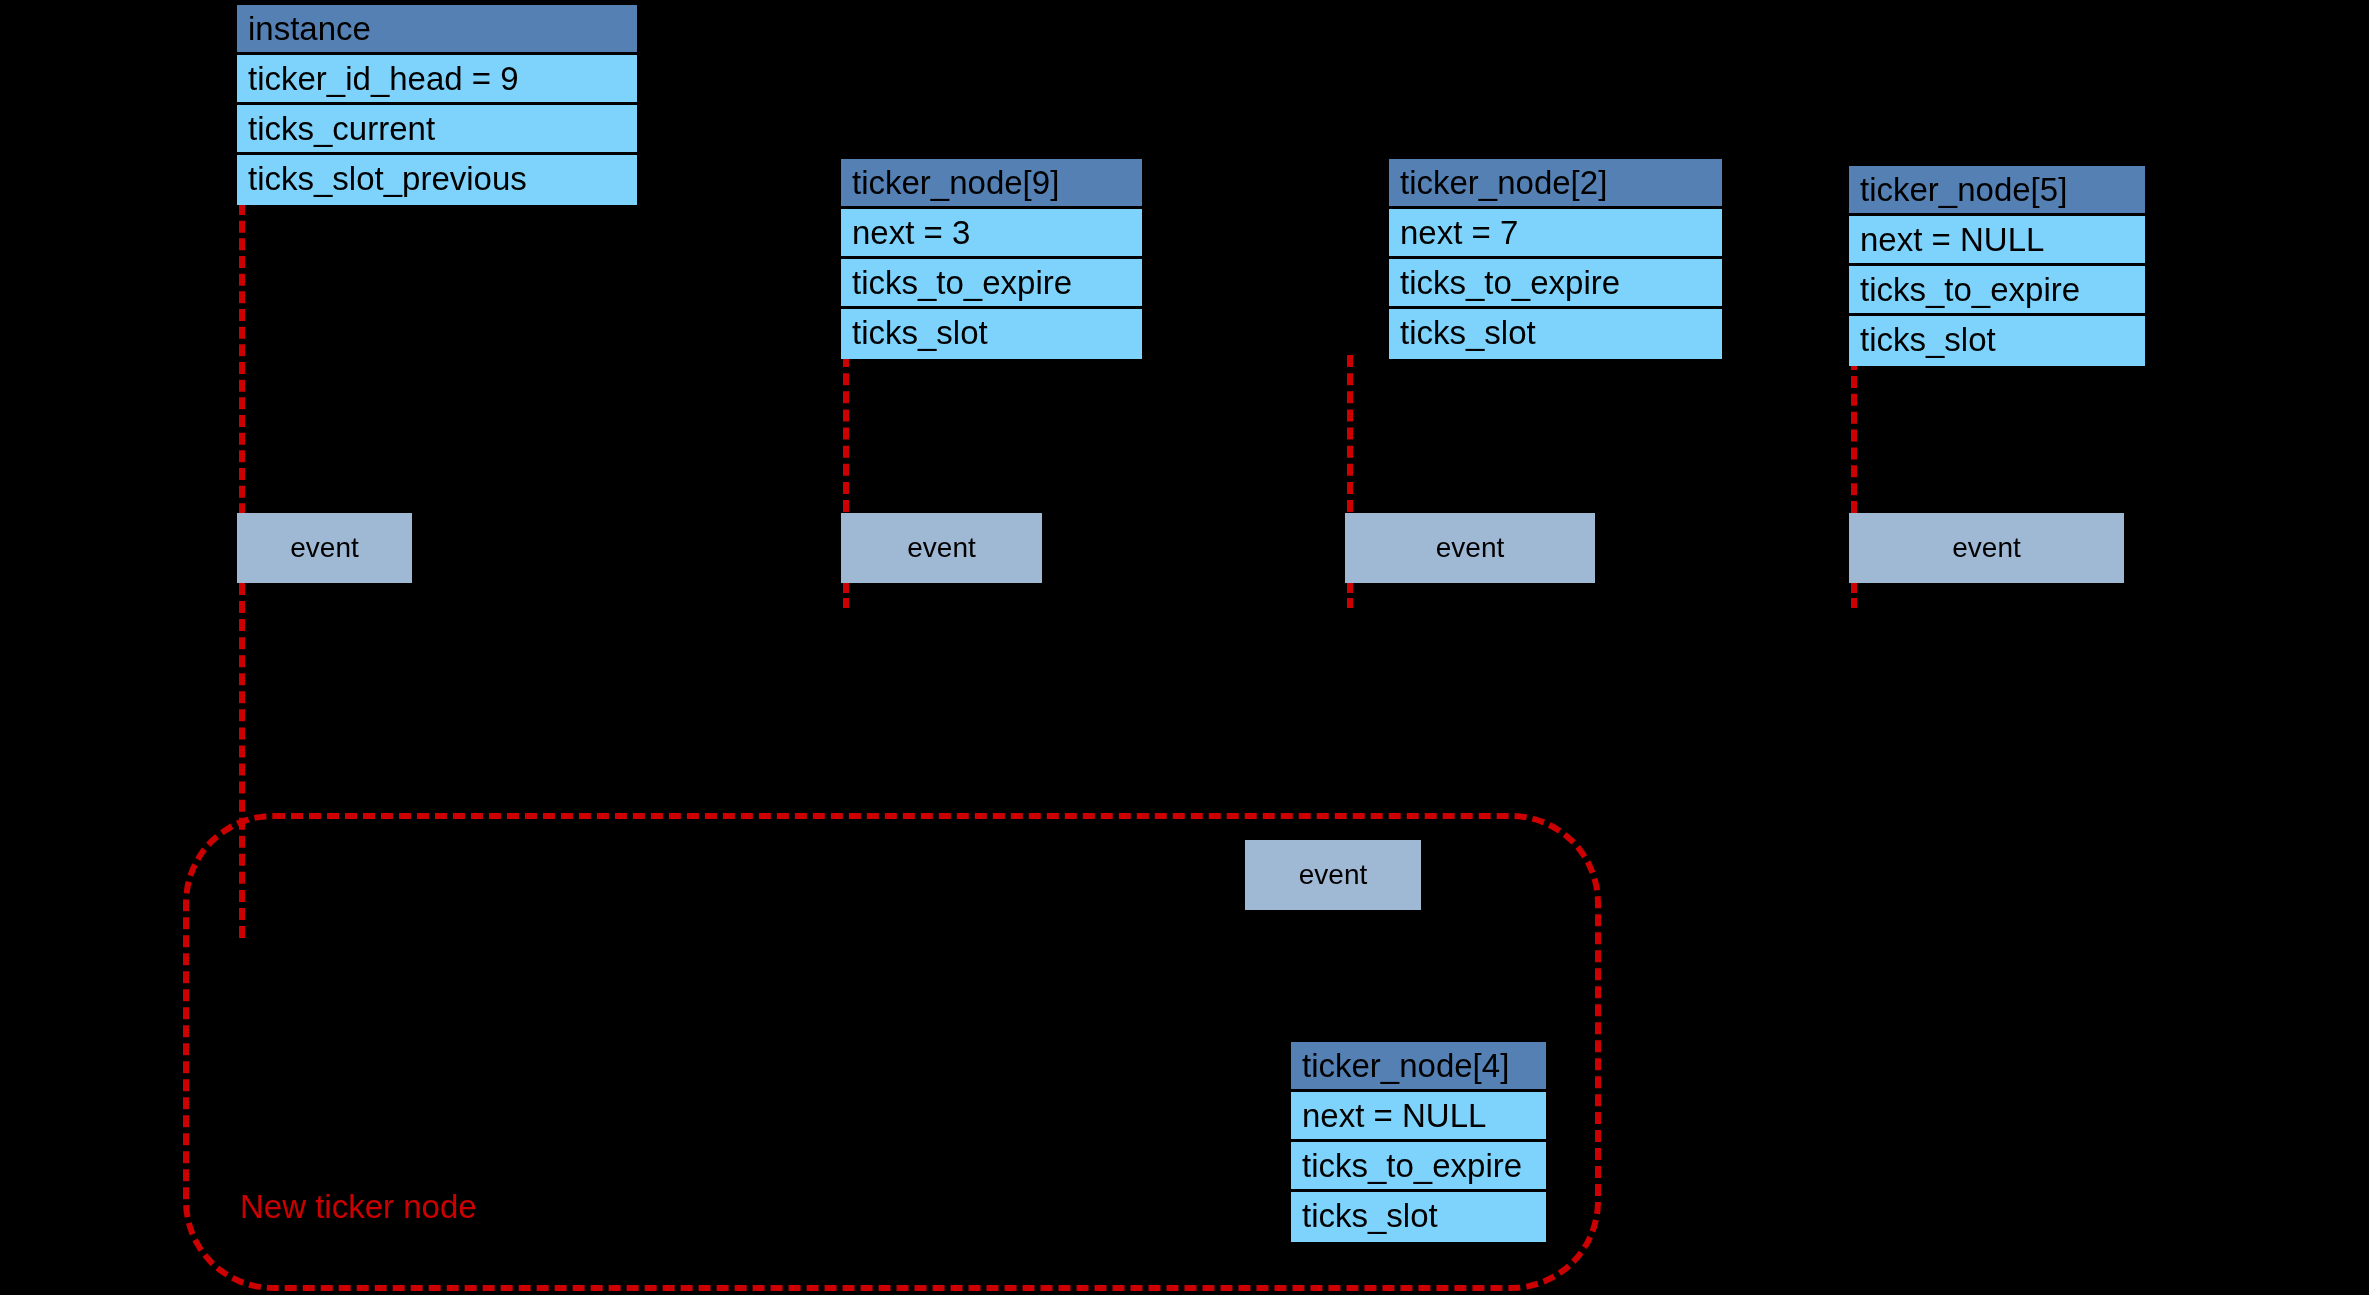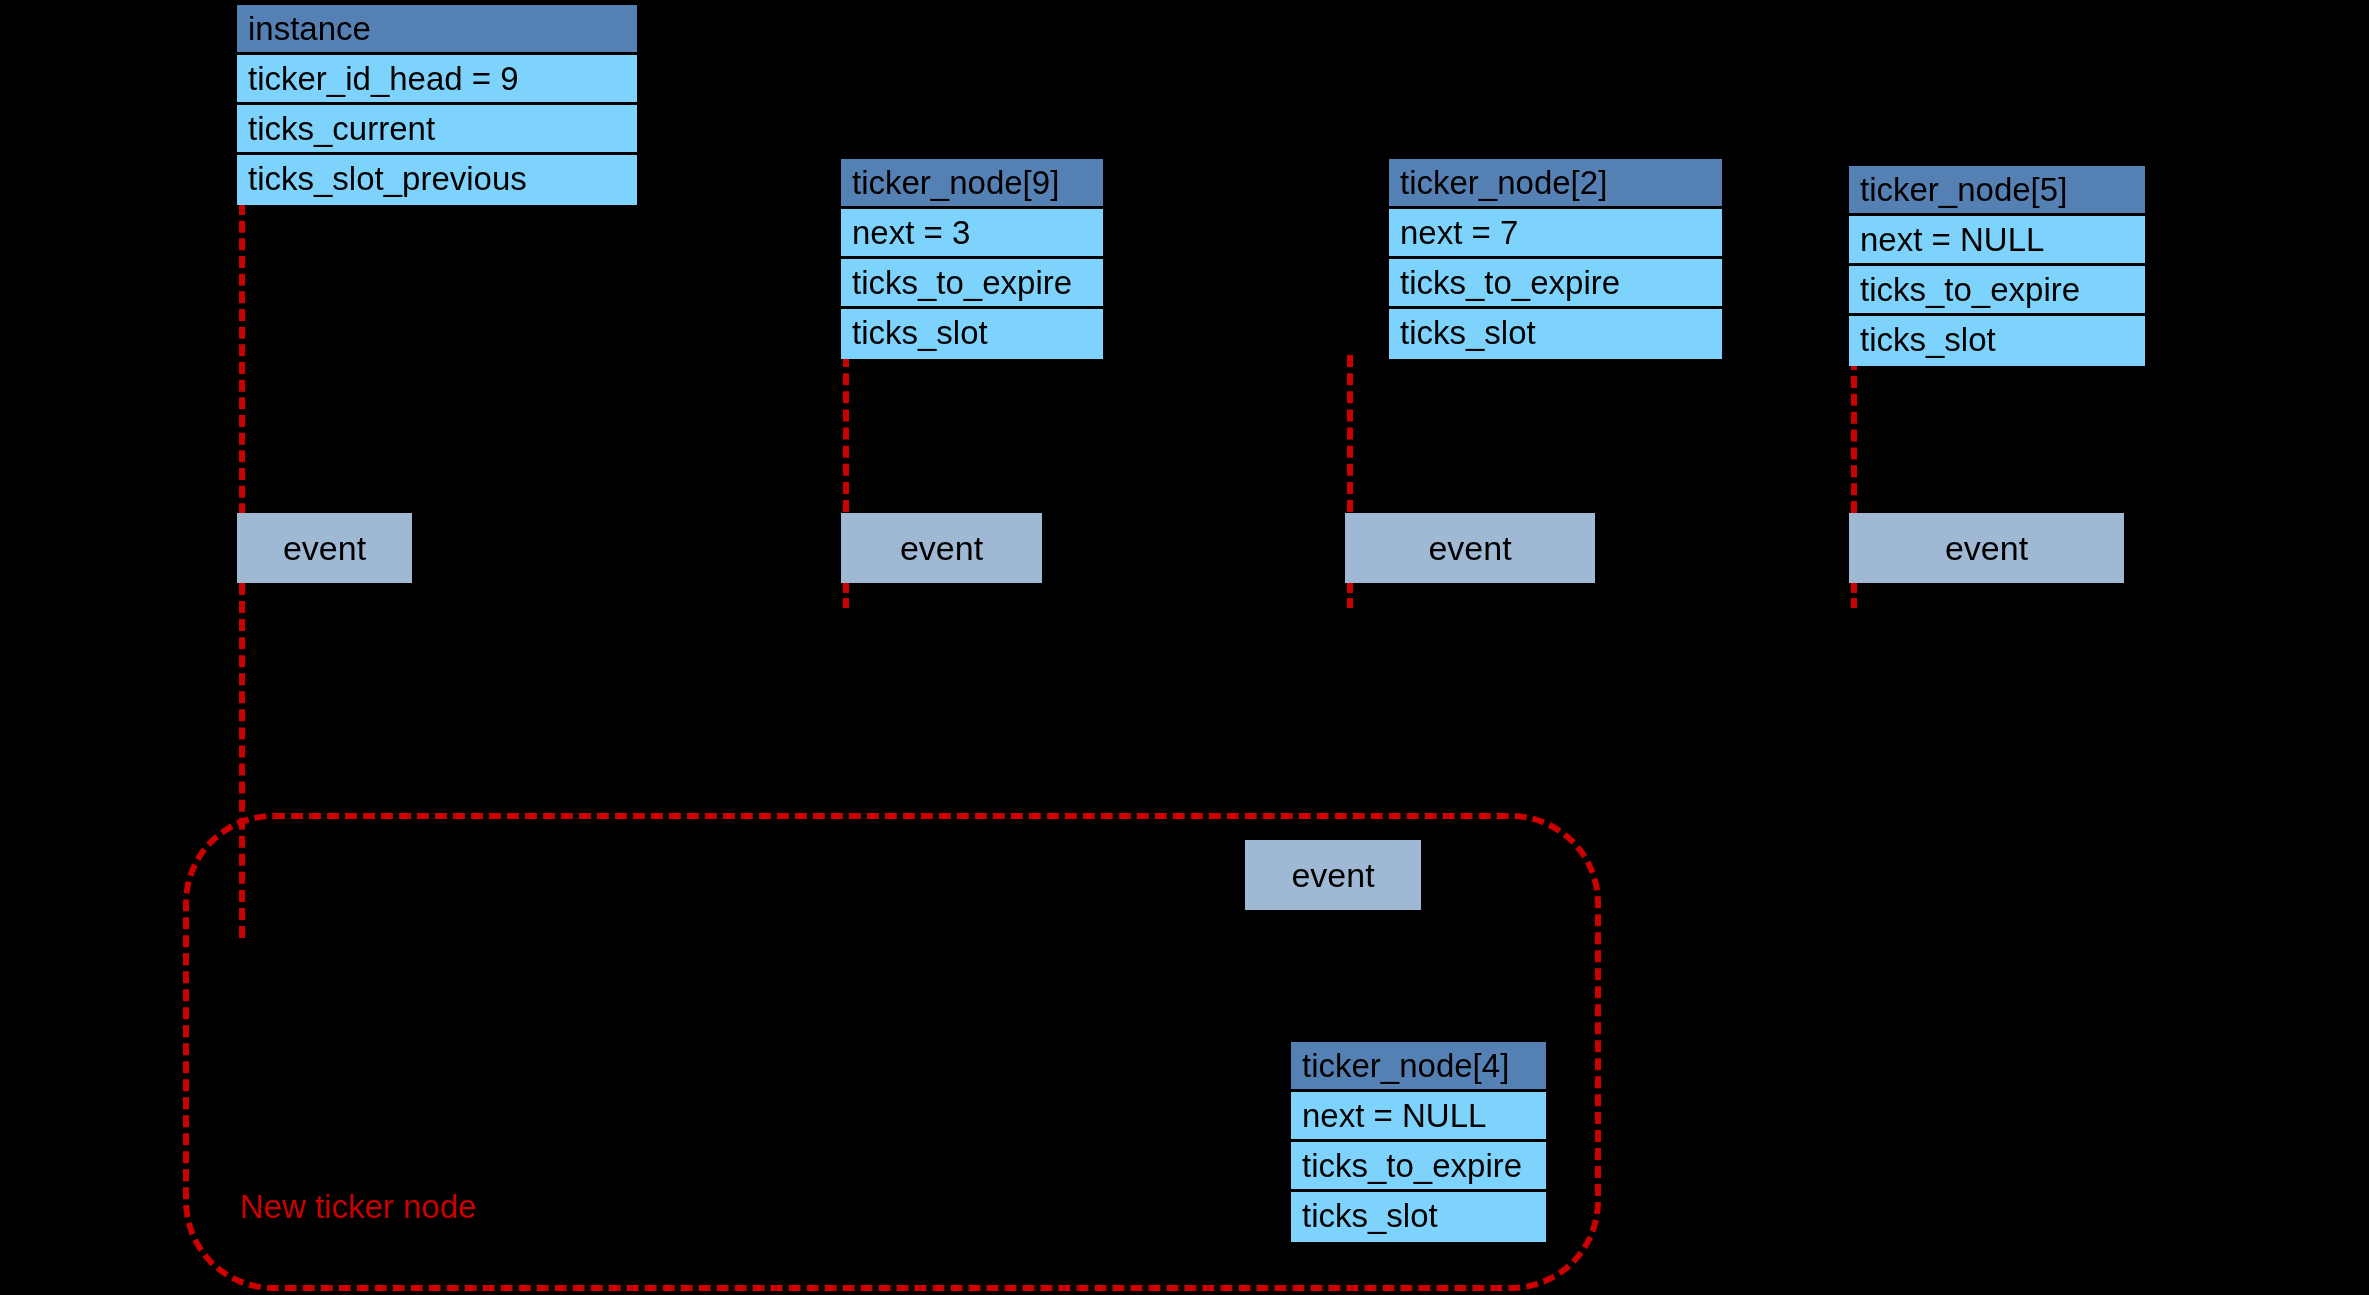--- a/index.html
+++ b/index.html
@@ -46,21 +46,21 @@
   .struct .row.last {
     border-bottom: none;
   }
 
   
   .eventbox {
     position: absolute;
     box-sizing: border-box;
     background: #9FB8D4;
     color: #000000;
-    font-size: 34px;
+    font-size: 28px;
     display: flex;
     align-items: center;
     justify-content: center;
     z-index: 4;
   }
 
   
   .vdash {
     position: absolute;
     width: 0;
@@ -107,21 +107,21 @@
   <div class="vdash" style="left:1851px; top:358px; height:155px;"></div>
   <div class="vdash" style="left:1851px; top:583px; height:25px;"></div>
 
   <div class="struct" style="left:237px; top:5px; width:400px;border-radius:11px;">
     <div class="row hdr">instance</div>
     <div class="row body">ticker_id_head = 9</div>
     <div class="row body">ticks_current</div>
     <div class="row body last">ticks_slot_previous</div>
   </div>
 
-  <div class="struct" style="left:841px; top:159px; width:262px;">
+  <div class="struct" style="left:841px; top:159px; width:301px;">
     <div class="row hdr">ticker_node[9]</div>
     <div class="row body">next = 3</div>
     <div class="row body">ticks_to_expire</div>
     <div class="row body last">ticks_slot</div>
   </div>
 
   <div class="struct" style="left:1389px; top:159px; width:333px;">
     <div class="row hdr">ticker_node[2]</div>
     <div class="row body">next = 7</div>
     <div class="row body">ticks_to_expire</div>

